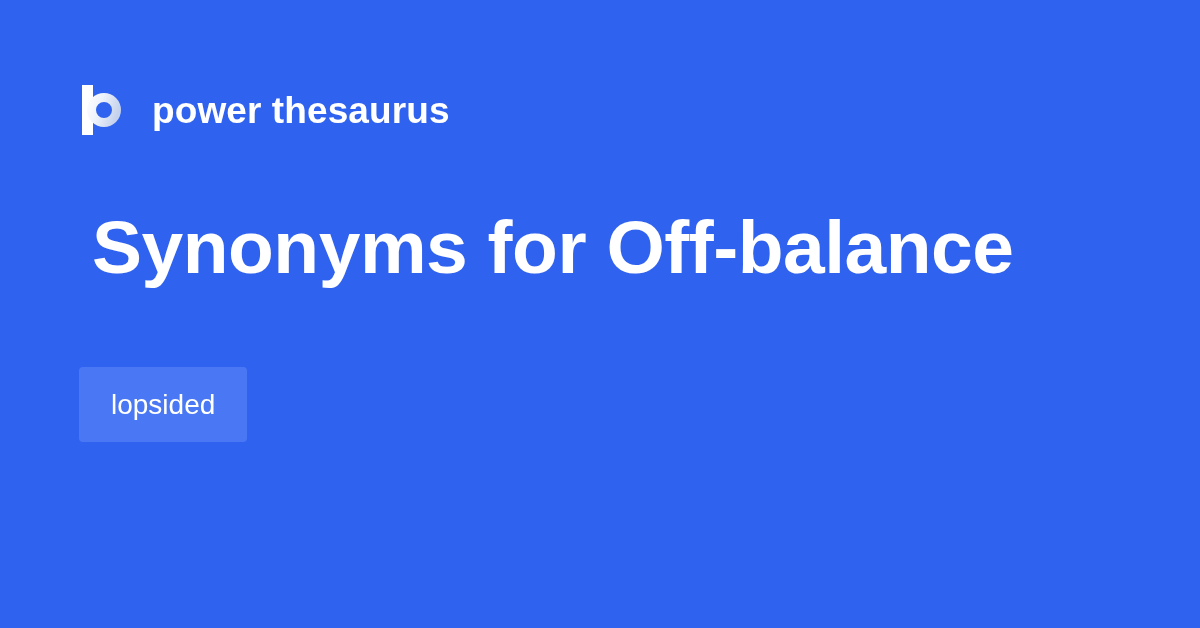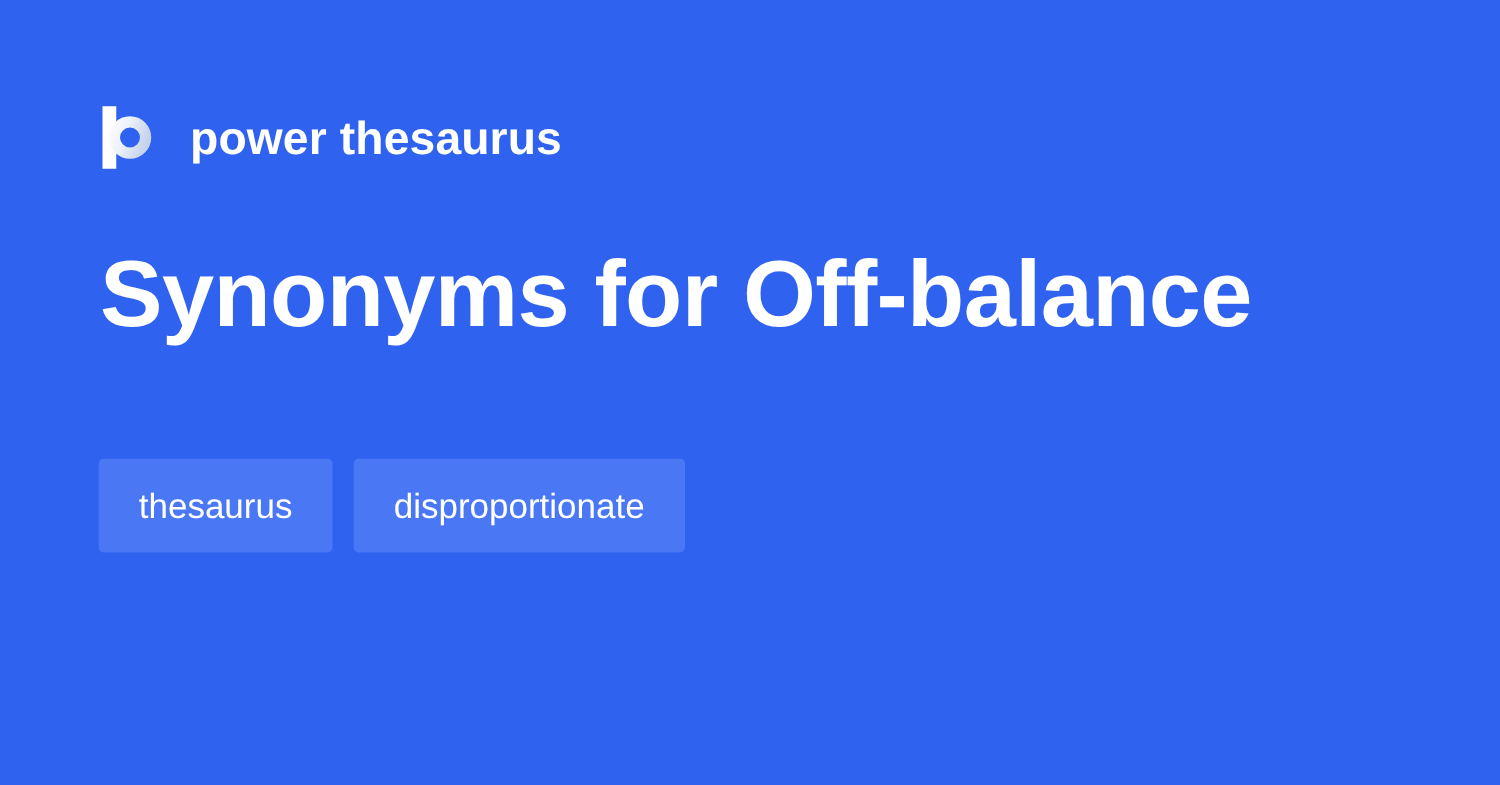--- a/index.html
+++ b/index.html
@@ -47,21 +47,21 @@
     line-height: 1;
     white-space: nowrap;
   }
 
   
   .headline {
     position: absolute;
     left: 80px;
     top: 196px;
     width: 1040px;
-    margin: 0;
+    margin: 12px;
     color: #ffffff;
     font-size: 75px;
     font-weight: 700;
     line-height: 1.06;
     letter-spacing: -0.5px;
     white-space: nowrap;
   }
 
   
   .chips {
@@ -110,17 +110,16 @@
 
       <path d="M24 9 A17 17 0 1 1 24 43 A17 17 0 1 1 24 9 Z
                M24 18 A8 8 0 1 0 24 34 A8 8 0 1 0 24 18 Z" fill="url(#bowlGrad)" fill-rule="evenodd"></path>
     </svg>
     <span class="brand-name">power thesaurus</span>
   </div>
 
   <h1 class="headline">Synonyms for Off-balance</h1>
 
   <div class="chips">
-    <span class="chip">thesaurus</span>
-    <span class="chip">disproportionate</span>
+    <span class="chip">lopsided</span>
   </div>
 
 </div>
 
 </body></html>

